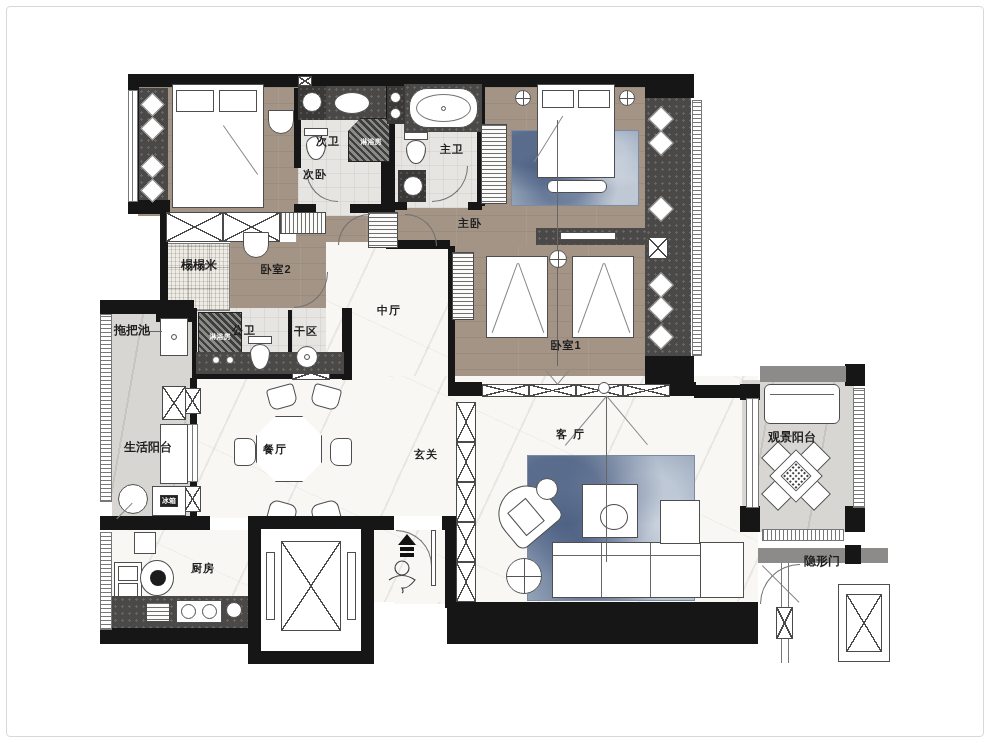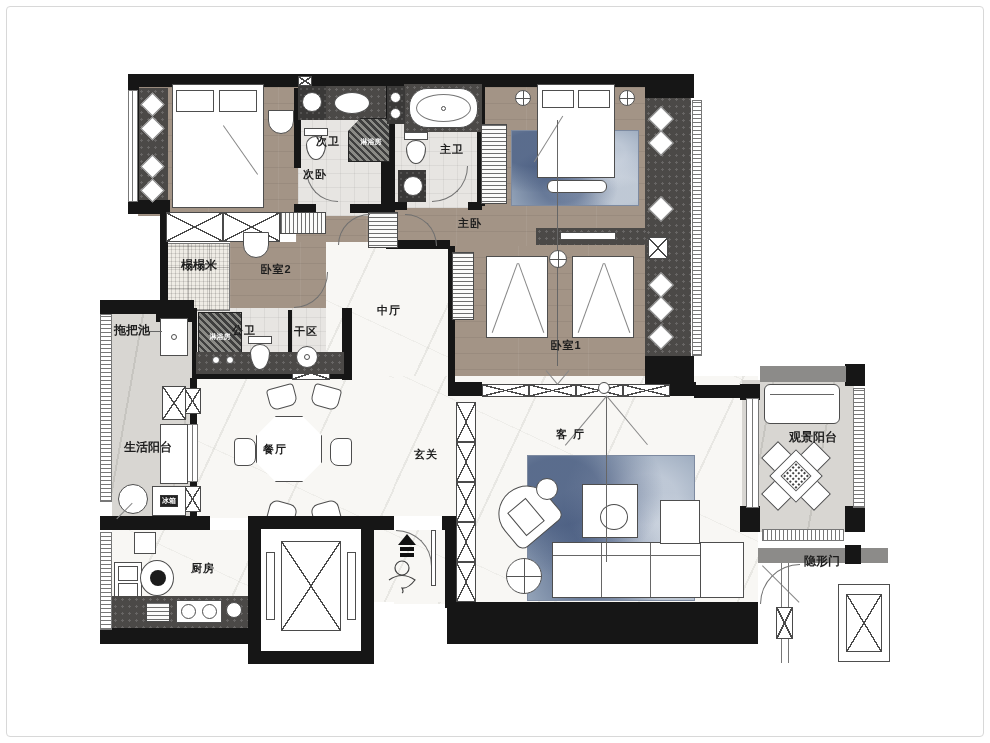--- a/index.html
+++ b/index.html
@@ -329,17 +329,17 @@
   <div class="lbl" style="left:276px;top:269px">卧室2</div>
   <div class="lbl sml" style="left:199px;top:265px">榻榻米</div>
   <div class="lbl" style="left:244px;top:330px">公卫</div>
   <div class="lbl" style="left:306px;top:331px">干区</div>
   <div class="lbl" style="left:389px;top:310px">中厅</div>
   <div class="lbl" style="left:566px;top:345px">卧室1</div>
   <div class="lbl sml" style="left:148px;top:447px">生活阳台</div>
   <div class="lbl" style="left:275px;top:449px">餐厅</div>
   <div class="lbl" style="left:426px;top:454px">玄关</div>
   <div class="lbl" style="left:573px;top:434px;letter-spacing:6px">客厅</div>
-  <div class="lbl sml" style="left:813px;top:437px">观景阳台</div>
+  <div class="lbl sml" style="left:792px;top:437px">观景阳台</div>
   <div class="lbl" style="left:203px;top:568px">厨房</div>
   <div class="lbl sml" style="left:132px;top:330px">拖把池</div>
   <div class="lbl sml" style="left:822px;top:561px">隐形门</div>
 </div>
 
 </body></html>

